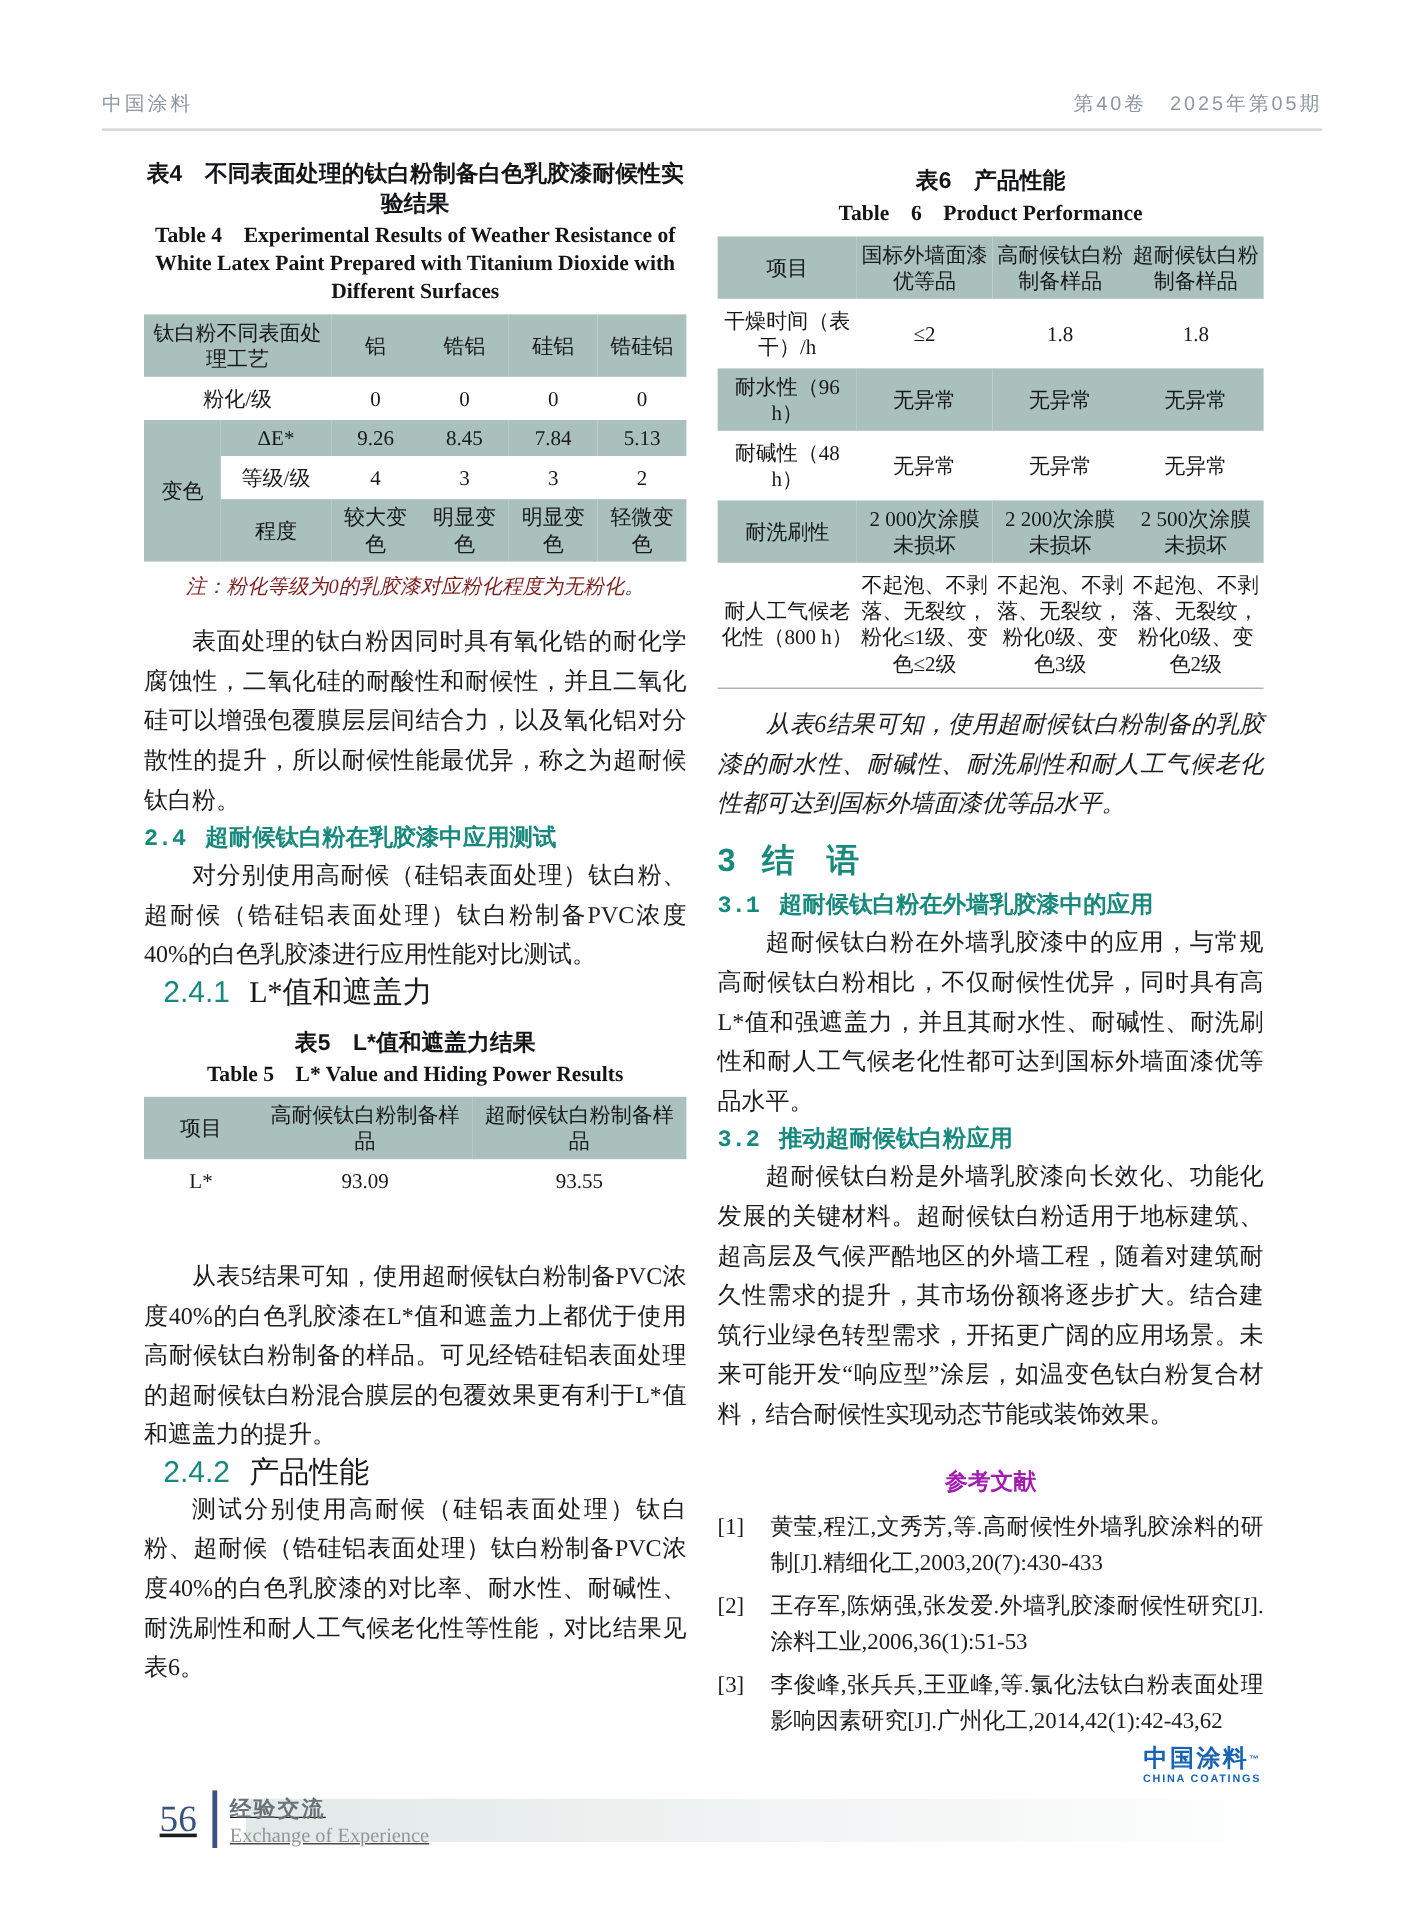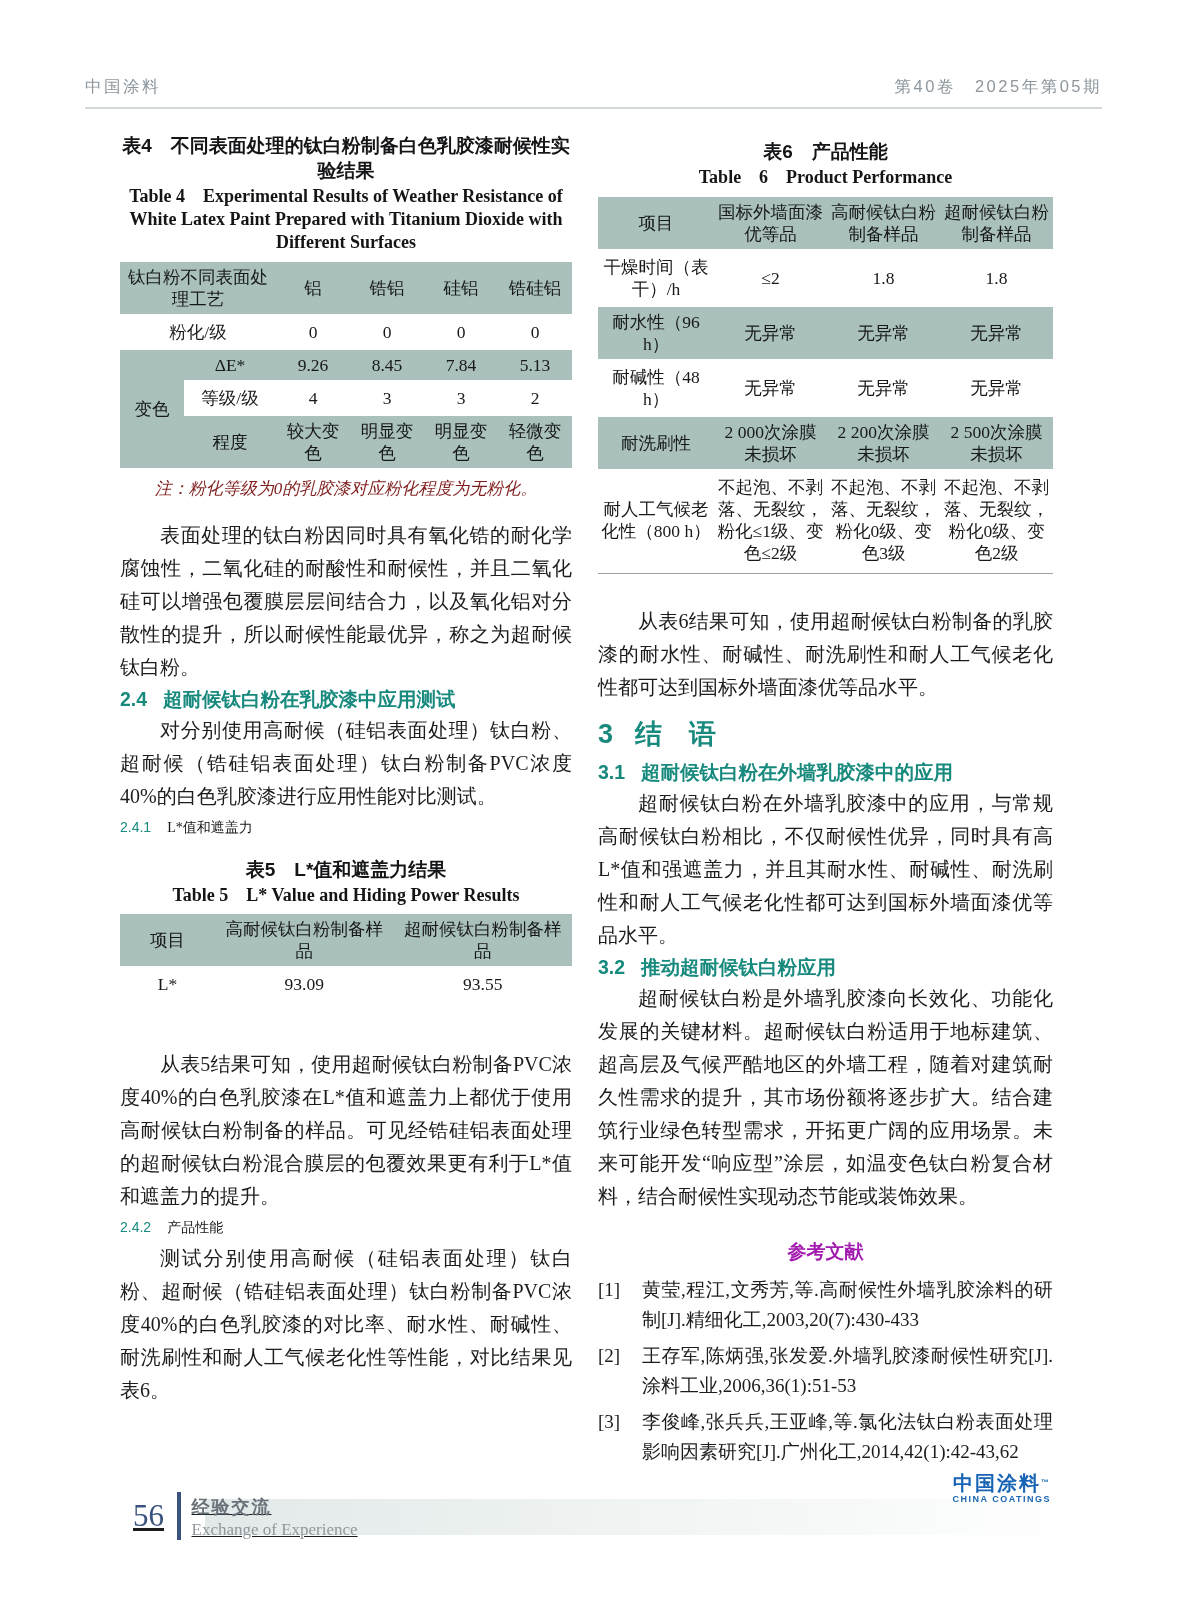--- a/index.html
+++ b/index.html
@@ -46,25 +46,25 @@
     color:#7f1d1d;font-style:italic;font-size:17px;line-height:22px;
     text-align:center;margin-top:7px;
   }
 
   
   .para{
     font-size:20px;line-height:33px;text-align:justify;text-indent:2em;
     margin:0;
   }
   .h2{
-    font-family:Liberation Sans, sans-serif;font-weight:bold;
+    font-family:Liberation Mono, monospace;font-weight:bold;
     font-size:19.5px;line-height:26px;color:#17897d;margin:2px 0;
   }
   .h2 .num{margin-right:16px;}
-  .h3h{font-size:14px;line-height:27px;margin:1px 0;}
+  .h3h{font-size:25px;line-height:27px;margin:1px 16px;}
   .h3h .num{color:#17897d;font-family:"Liberation Sans",sans-serif;margin-right:16px;}
   .h3h .txt{color:#17181a;}
   .h1{
     font-family:"Liberation Sans",sans-serif;font-weight:bold;
     font-size:27px;line-height:34px;color:#17897d;margin:13px 0 8px;
   }
   .h1 .num{margin-right:22px;}
 
   
   .refs-title{
@@ -251,21 +251,21 @@
     </tr>
     <tr>
       <td class="lbl">耐人工气候老化性（800 h）</td>
       <td>不起泡、不剥落、无裂纹，粉化≤1级、变色≤2级</td>
       <td>不起泡、不剥落、无裂纹，粉化0级、变色3级</td>
       <td>不起泡、不剥落、无裂纹，粉化0级、变色2级</td>
     </tr>
   </tbody>
     </table>
 
-  <p class="para" style="margin-top:31px;">从表6结果可知，使用超耐候钛白粉制备的乳胶漆的耐水性、耐碱性、耐洗刷性和耐人工气候老化性都可达到国标外墙面漆优等品水平。</p>
+  <p class="para" style="margin-top:14px;font-style:italic;">从表6结果可知，使用超耐候钛白粉制备的乳胶漆的耐水性、耐碱性、耐洗刷性和耐人工气候老化性都可达到国标外墙面漆优等品水平。</p>
 
   <div class="h1">
     <span class="num">3</span><span>结　语</span>
   </div>
 
   <div class="h2">
     <span class="num">3.1</span><span>超耐候钛白粉在外墙乳胶漆中的应用</span>
   </div>
   <p class="para">超耐候钛白粉在外墙乳胶漆中的应用，与常规高耐候钛白粉相比，不仅耐候性优异，同时具有高L*值和强遮盖力，并且其耐水性、耐碱性、耐洗刷性和耐人工气候老化性都可达到国标外墙面漆优等品水平。</p>
 

